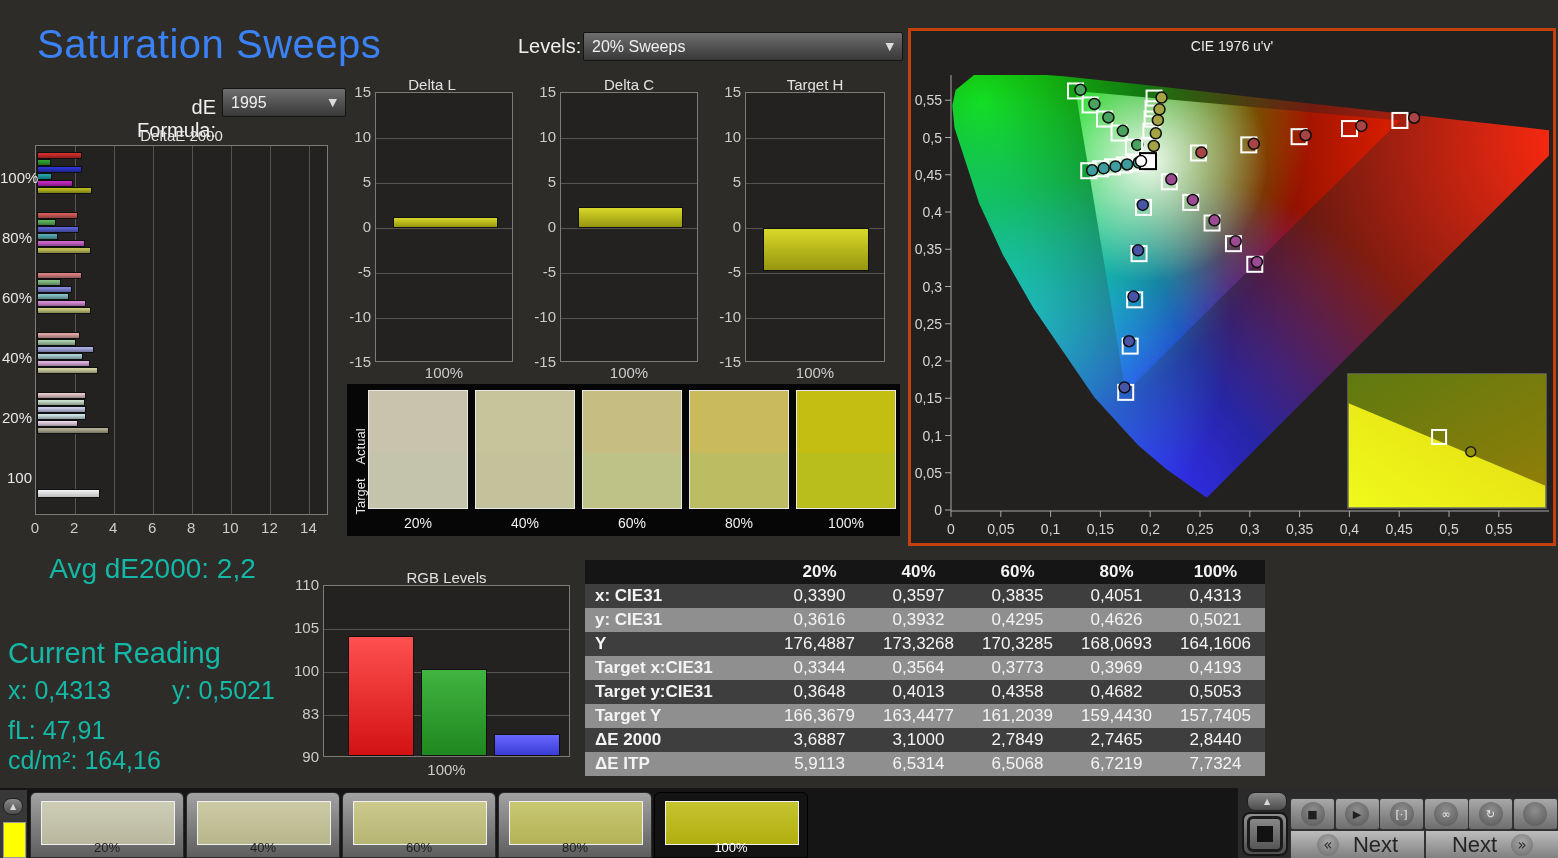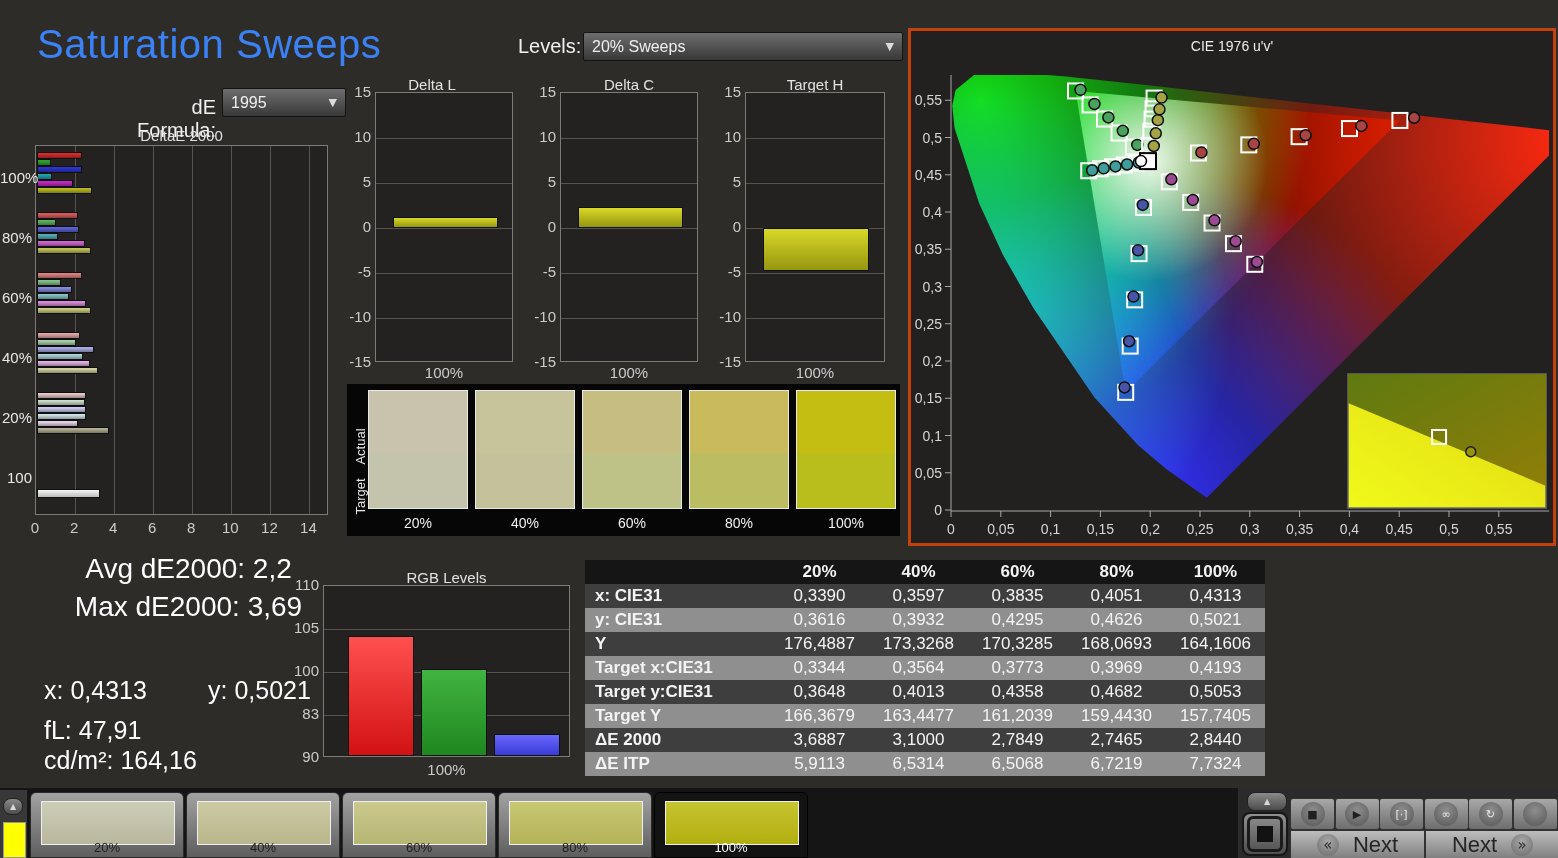--- a/index.html
+++ b/index.html
@@ -23,21 +23,21 @@
   #swatch-strip{left:347px;top:384px;width:553px;height:152px;background:#060606;}
   .rot-label{position:absolute;color:#e8e8e8;font-size:13px;transform:rotate(-90deg);transform-origin:center;}
   .swatch{position:absolute;border:1px solid #e8e8e8;box-sizing:border-box;}
   .swatch-col-label{position:absolute;color:#f0f0f0;font-size:14px;text-align:center;}
   
   #cie-panel{left:908px;top:28px;width:648px;height:518px;background:#232120;border:3px solid #c2410c;box-sizing:border-box;}
   #cie-svg{position:absolute;left:0;top:0;}
   .svg-title{fill:#ececec;font-size:14px;font-family:"Liberation Sans",sans-serif;}
   .svg-tick{fill:#d6d6d6;font-size:14px;font-family:"Liberation Sans",sans-serif;}
   
-  .stat{position:absolute;color:#ffffff;padding-left:36px;}
+  .stat{position:absolute;color:#14b8a6;}
   
   #data-table{position:absolute;left:585px;top:560px;display:grid;grid-template-columns:185px repeat(5,99px);}
   .t-cell{height:24px;line-height:24px;font-size:17px;text-align:center;color:#f4f4f4;overflow:hidden;}
   .t-head{background:#151515;font-weight:bold;}
   .t-label{text-align:left;padding-left:10px;font-weight:bold;box-sizing:border-box;}
   .row-dark{background:#3e3e3e;}
   .row-light{background:#8f8f8f;}
   
   #bottom-bar{left:0;top:788px;width:1558px;height:70px;background:#151515;}
   #bb-left{position:absolute;left:0;top:2px;width:27px;height:68px;background:#383838;}
@@ -414,21 +414,21 @@
         <polygon points="437,343 635,343 635,455 437,372" fill="url(#insetDark)"></polygon>
         <g id="cie-inset-markers">
             <rect x="521.08" y="398.98" width="14" height="14" fill="none" stroke="#ffffff" stroke-width="2"></rect>
             <circle cx="559.76" cy="420.72" r="5" fill="#95920f" stroke="#1c1c1c" stroke-width="1.5"></circle>
           </g>
       </g>
     </svg>
   </div>
 
   <div class="stat" style="left:0;top:553px;width:305px;text-align:center;font-size:28px;">Avg dE2000: 2,2</div>
-  <div class="stat" style="left:0;top:591px;width:305px;text-align:center;font-size:28px;">Max dE2000: 3,69</div>
+  <div class="stat" style="left:8px;top:637px;font-size:29px;">Current Reading</div>
   <div class="stat" style="left:8px;top:676px;font-size:25px;">x: 0,4313</div>
   <div class="stat" style="left:172px;top:676px;font-size:25px;">y: 0,5021</div>
   <div class="stat" style="left:8px;top:716px;font-size:25px;">fL: 47,91</div>
   <div class="stat" style="left:8px;top:746px;font-size:25px;">cd/m²: 164,16</div>
 
   <div class="ctitle" style="left:323px;top:569px;width:247px;">RGB Levels</div>
   <div id="rgb-wrap" class="abs" style="left:285px;top:585px;width:300px;height:200px;">
     <div id="rgb-plot" class="plot" style="left:38px;top:0;width:247px;height:172px;">
         <div class="gridh" style="top: 43px;"></div>
         <div class="gridh" style="top: 86px;"></div>

